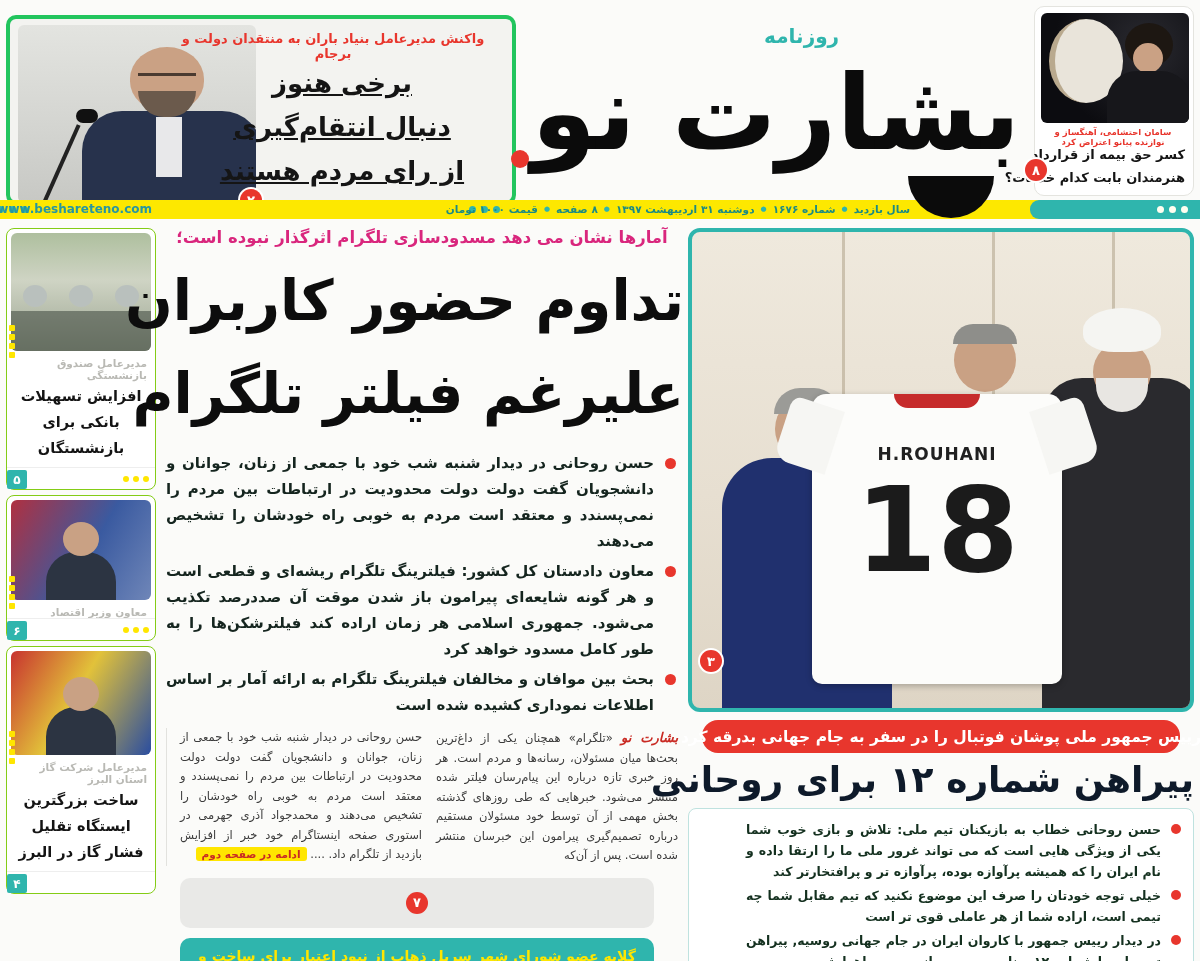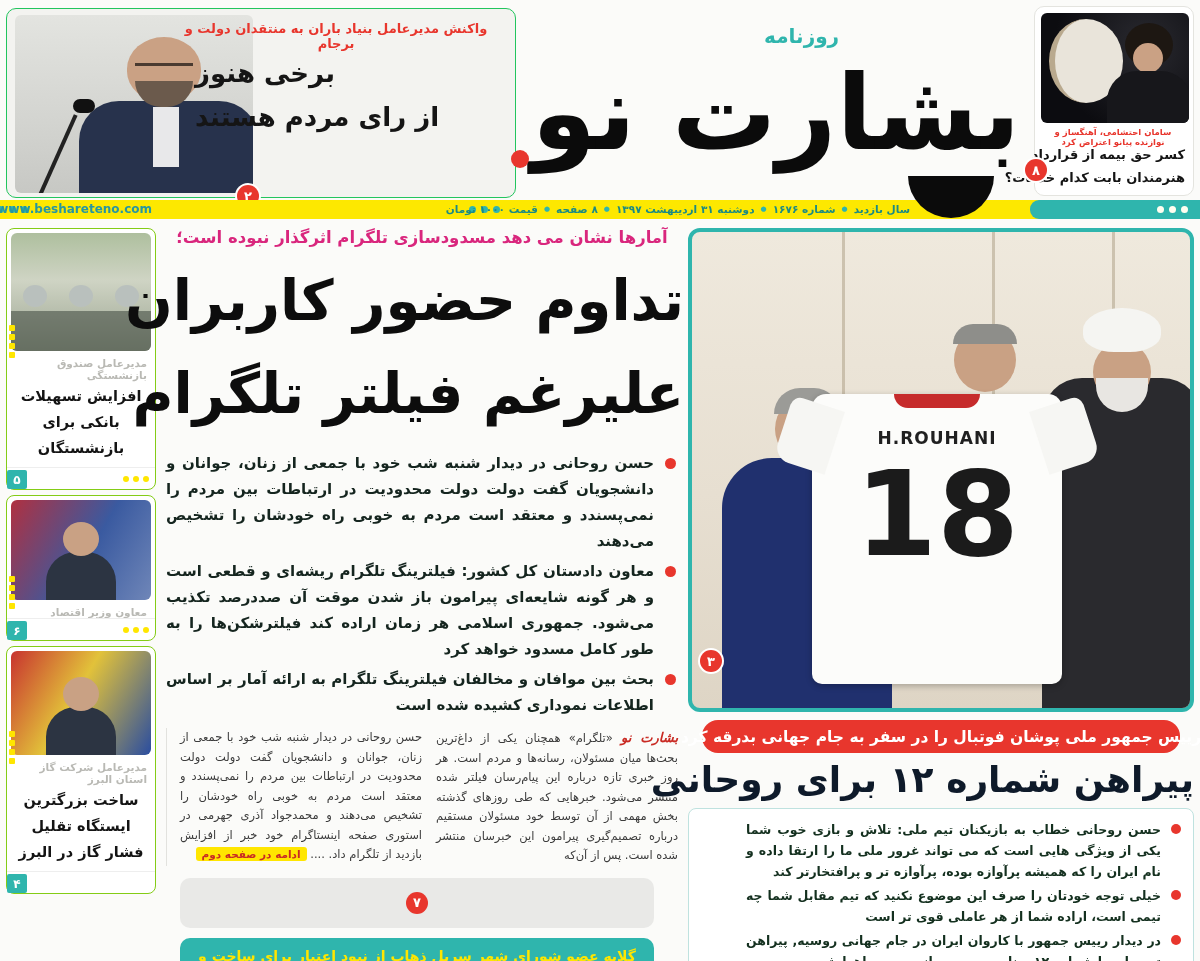--- a/index.html
+++ b/index.html
@@ -1,31 +1,31 @@
 <!DOCTYPE html>
 <html dir="rtl" lang="fa"><head>
 <meta charset="utf-8">
 <style>
   * { margin:0; padding:0; box-sizing:border-box; }
   html,body { width:1200px; height:961px; background:#fbfbf9; font-family:"DejaVu Sans", sans-serif; overflow:hidden; }
   .page { position:relative; width:1200px; height:961px; background:#fbfbf9; }
 
   
-  .top-left-card { position:absolute; left:6px; top:8px; width:510px; height:190px; background:#f3f3f0; border:1px solid #22c55e; border-radius:10px; overflow:visible; }
+  .top-left-card { position:absolute; left:6px; top:15px; width:510px; height:190px; background:#f3f3f0; border:4px solid #22c55e; border-radius:10px; overflow:visible; }
   .tl-photo { position:absolute; left:8px; top:6px; width:238px; height:178px; border-radius:6px; background:linear-gradient(180deg,#e3e4e0 0%,#d3d4d0 60%,#c7c8c4 100%); overflow:hidden; }
   .tl-head { position:absolute; left:112px; top:22px; width:74px; height:64px; border-radius:50% 50% 46% 46%; background:#caa184; }
   .tl-glasses { position:absolute; left:120px; top:48px; width:58px; height:10px; border-top:3px solid #4a3a30; }
   .tl-beard { position:absolute; left:120px; top:66px; width:58px; height:26px; border-radius:0 0 40px 40px; background:#6b5a4c; }
   .tl-suit { position:absolute; left:64px; top:86px; width:180px; height:100px; border-radius:40px 40px 0 0; background:#27324c; }
   .tl-shirt { position:absolute; left:138px; top:92px; width:26px; height:60px; background:#e8e8ea; }
   .tl-mic { position:absolute; left:40px; top:96px; width:4px; height:92px; background:#222; transform:rotate(24deg); }
   .tl-michead { position:absolute; left:58px; top:84px; width:22px; height:14px; border-radius:7px; background:#111; }
   .tl-kicker { position:absolute; right:14px; top:12px; width:330px; text-align:center; color:#e8362d; font-weight:bold; font-size:13px; }
   .tl-headline { position:absolute; right:20px; top:42px; width:300px; text-align:left; color:#151515; font-weight:bold; font-size:26px; line-height:44px; }
-  .tl-headline div { text-align:left; }
+  .tl-headline div { text-align:center;text-decoration:underline; }
   .badge-circle { width:22px; height:22px; border-radius:50%; background:#e8362d; color:#fff; font-size:13px; font-weight:bold; display:flex; align-items:center; justify-content:center; }
   .tl-badge { position:absolute; left:230px; bottom:-10px; box-shadow:0 0 0 2px #fff; }
 
   
   .masthead { position:absolute; left:520px; top:0; width:512px; height:200px; }
   .masthead-label { position:absolute; left:55%; top:24px; transform:translateX(-50%); color:#2fb5ad; font-size:20px; font-weight:bold; }
   .masthead-title { position:absolute; left:50%; top:52px; transform:translateX(-50%); color:#0b0b0b; font-size:104px; font-weight:bold; white-space:nowrap; letter-spacing:-3px; }
   .masthead-dot { position:absolute; left:-9px; top:150px; width:18px; height:18px; border-radius:50%; background:#e8362d; }
   .masthead-tail { position:absolute; left:388px; top:176px; width:86px; height:42px; background:#0b0b0b; border-radius:0 0 50% 50% / 0 0 100% 100%; z-index:5; }
 
@@ -110,21 +110,21 @@
   .rouhani { left:350px; bottom:0; width:160px; height:430px; }
   .rouhani .robe { position:absolute; bottom:0; width:160px; height:330px; border-radius:40px 40px 0 0; background:#2a2a2e; }
   .rouhani .head { top:64px; width:58px; height:60px; }
   .rouhani .turban { position:absolute; left:50%; transform:translateX(-50%); top:30px; width:78px; height:44px; border-radius:50% 50% 40% 40%; background:#f5f5f2; }
   .rouhani .beard { position:absolute; left:50%; transform:translateX(-50%); top:100px; width:52px; height:34px; border-radius:0 0 30px 30px; background:#e8e6e2; }
   .jersey { position:absolute; left:120px; bottom:24px; width:250px; height:290px; background:#fcfcfa; border-radius:14px 14px 10px 10px; box-shadow:0 2px 6px rgba(0,0,0,.25); }
   .jersey::before, .jersey::after { content:""; position:absolute; top:8px; width:54px; height:66px; background:#f6f6f3; }
   .jersey::before { left:-30px; transform:rotate(18deg); border-radius:10px 0 0 16px; }
   .jersey::after { right:-30px; transform:rotate(-18deg); border-radius:0 10px 16px 0; }
   .jersey .collar { position:absolute; left:50%; transform:translateX(-50%); top:0; width:86px; height:14px; border-radius:0 0 40px 40px; background:#c62b2b; }
-  .jersey .jname { margin-top:34px; text-align:center; color:#202020; font-weight:bold; font-size:17px; letter-spacing:1px; direction:ltr; }
+  .jersey .jname { margin-top:50px; text-align:center; color:#202020; font-weight:bold; font-size:17px; letter-spacing:1px; direction:ltr; }
   .jersey .jnum { margin-top:6px; text-align:center; color:#1b1b1b; font-weight:bold; font-size:118px; line-height:120px; direction:ltr; }
   .photo-badge { position:absolute; left:8px; bottom:36px; box-shadow:0 0 0 2px #fff; }
   .red-banner { margin:8px 14px 0; background:#e8362d; border-radius:16px; height:33px; display:flex; align-items:center; justify-content:center; color:#fff; font-size:15.5px; font-weight:bold; white-space:nowrap; }
   .r-headline { text-align:center; color:#0e1a2a; font-weight:bold; font-size:36px; margin-top:6px; white-space:nowrap; }
   .r-bullets { margin-top:8px; border:1px solid #bfe2df; border-radius:8px; background:#fff; padding:10px 12px 8px; }
   .r-bullet { position:relative; padding-right:20px; text-align:justify; color:#14301f; font-size:12.5px; font-weight:bold; line-height:21px; margin-bottom:3px;margin-left:45px; }
   .r-bullet::before { content:""; position:absolute; right:0; top:5px; width:10px; height:10px; border-radius:50%; background:#e8362d; }
 </style>
 </head>
 <body>
@@ -137,20 +137,21 @@
       <div class="tl-shirt"></div>
       <div class="tl-head"></div>
       <div class="tl-glasses"></div>
       <div class="tl-beard"></div>
       <div class="tl-mic"></div>
       <div class="tl-michead"></div>
     </div>
     <div class="tl-kicker">واکنش مدیرعامل بنیاد باران به منتقدان دولت و برجام</div>
     <div class="tl-headline">
       <div>برخی هنوز</div>
+      <div>دنبال انتقام‌گیری</div>
       <div>از رای مردم هستند</div>
     </div>
     <div class="badge-circle tl-badge">۲</div>
   </section>
 
   <header class="masthead">
     <div class="masthead-label">روزنامه</div>
     <div class="masthead-title">بشارت نو</div>
     <div class="masthead-dot"></div>
     <div class="masthead-tail"></div>

